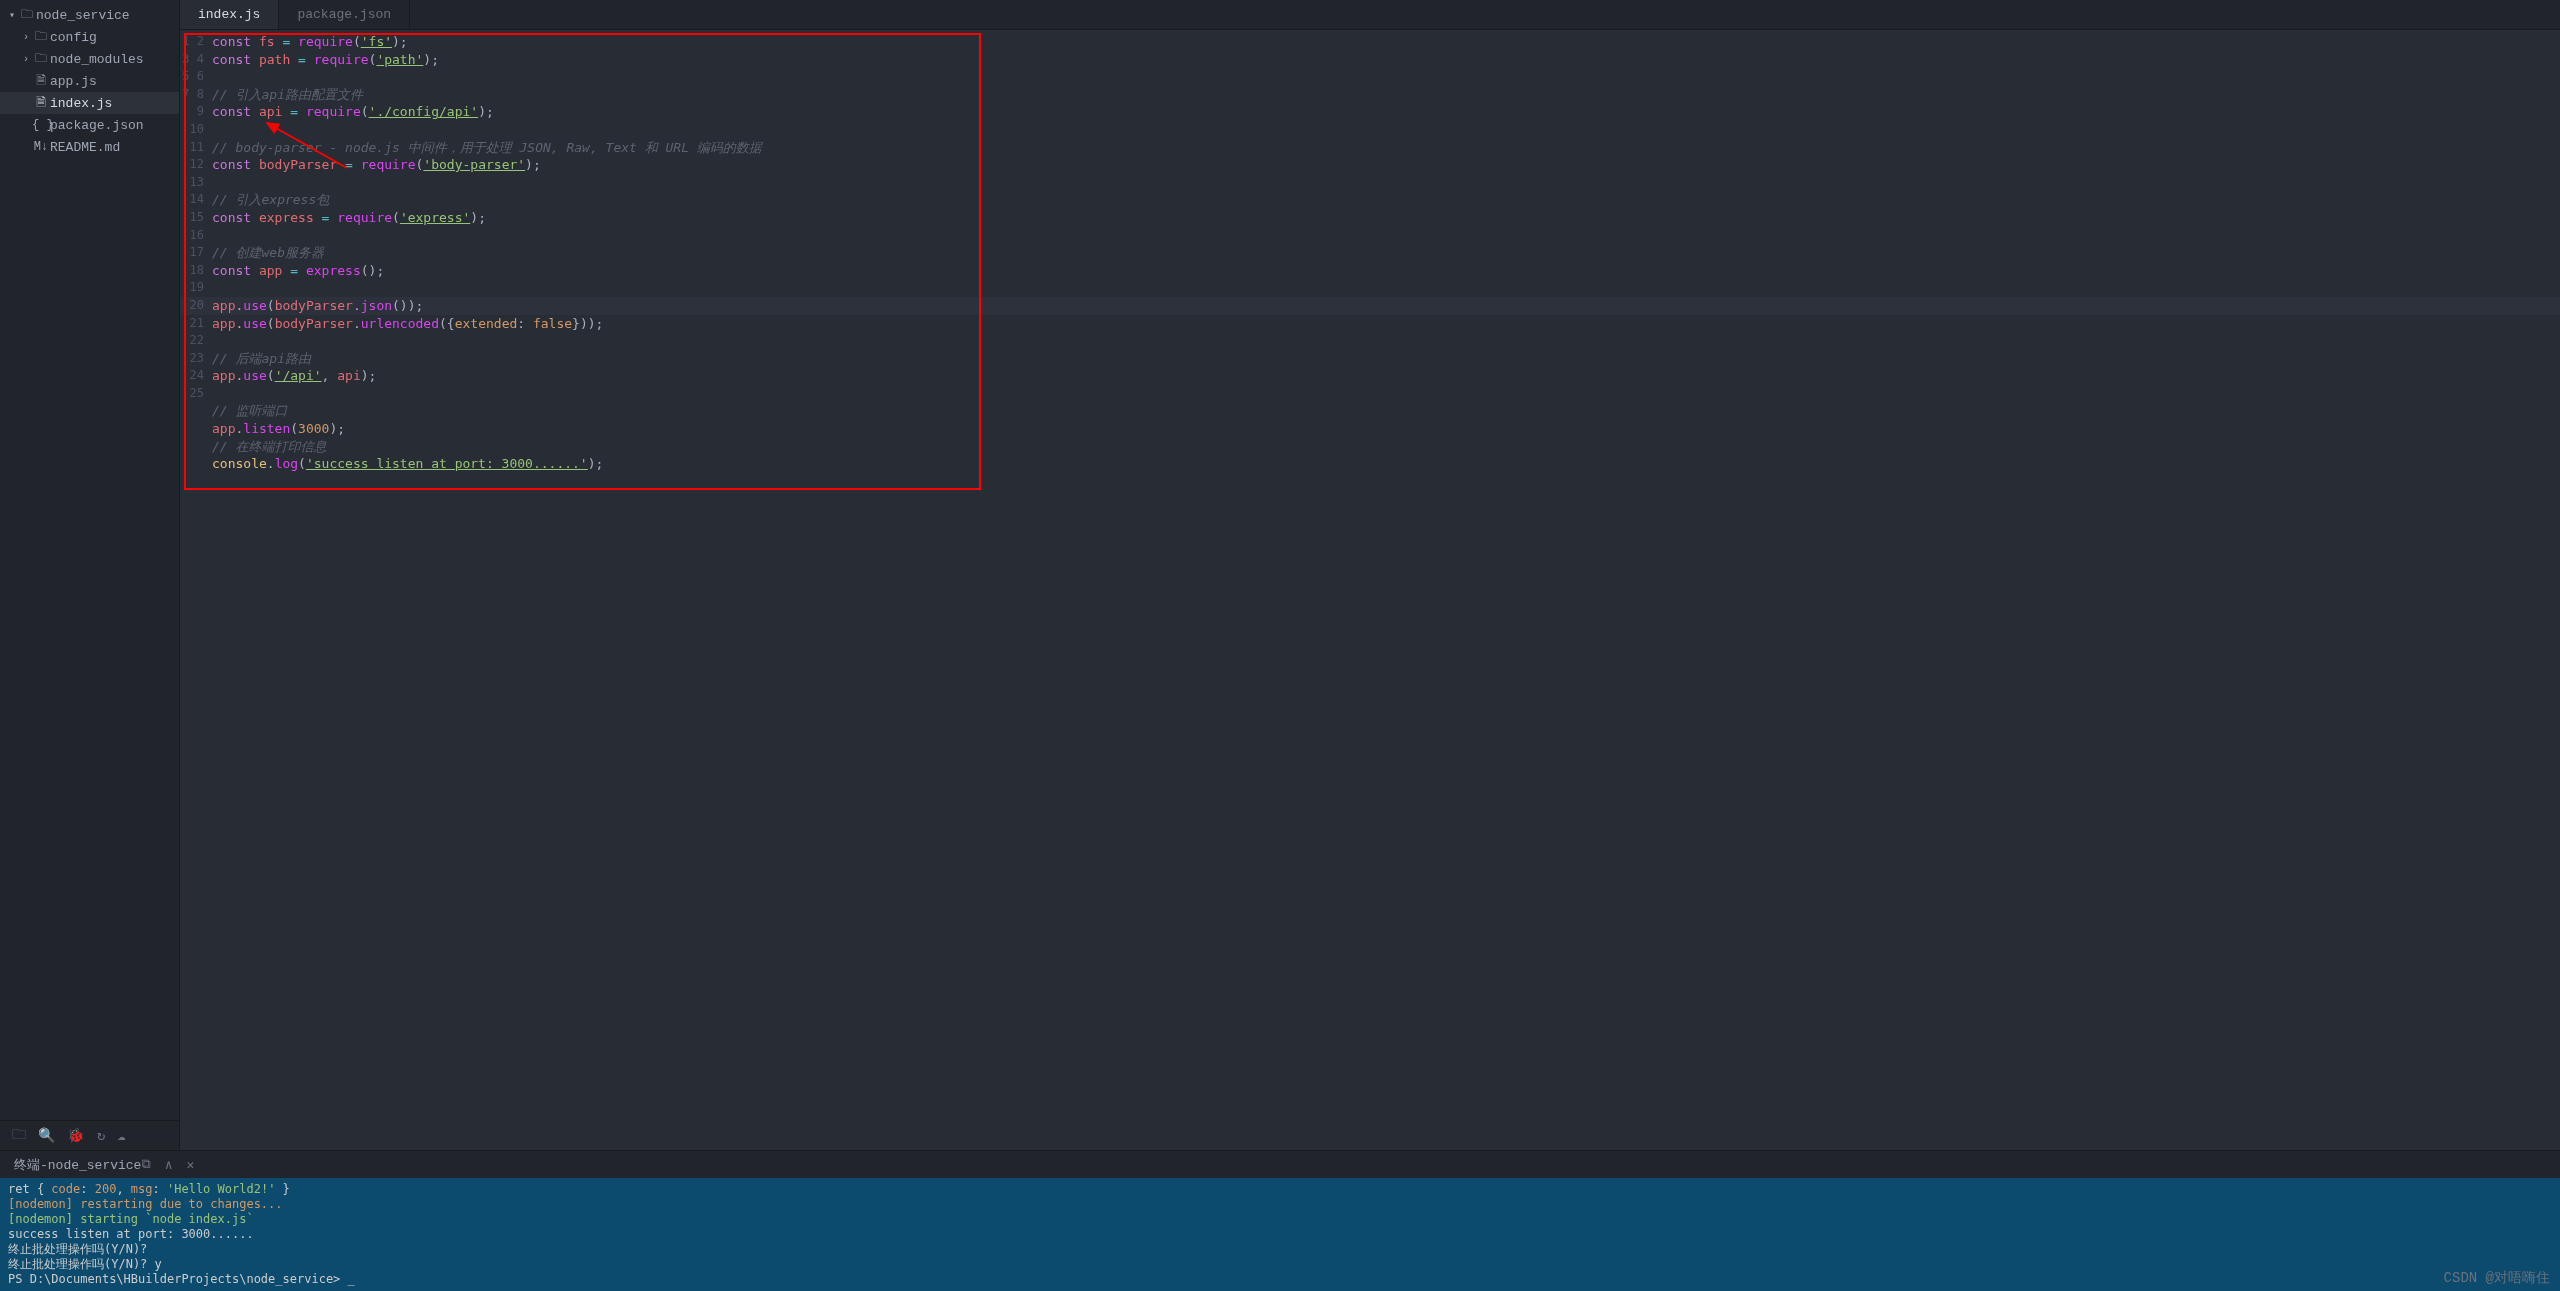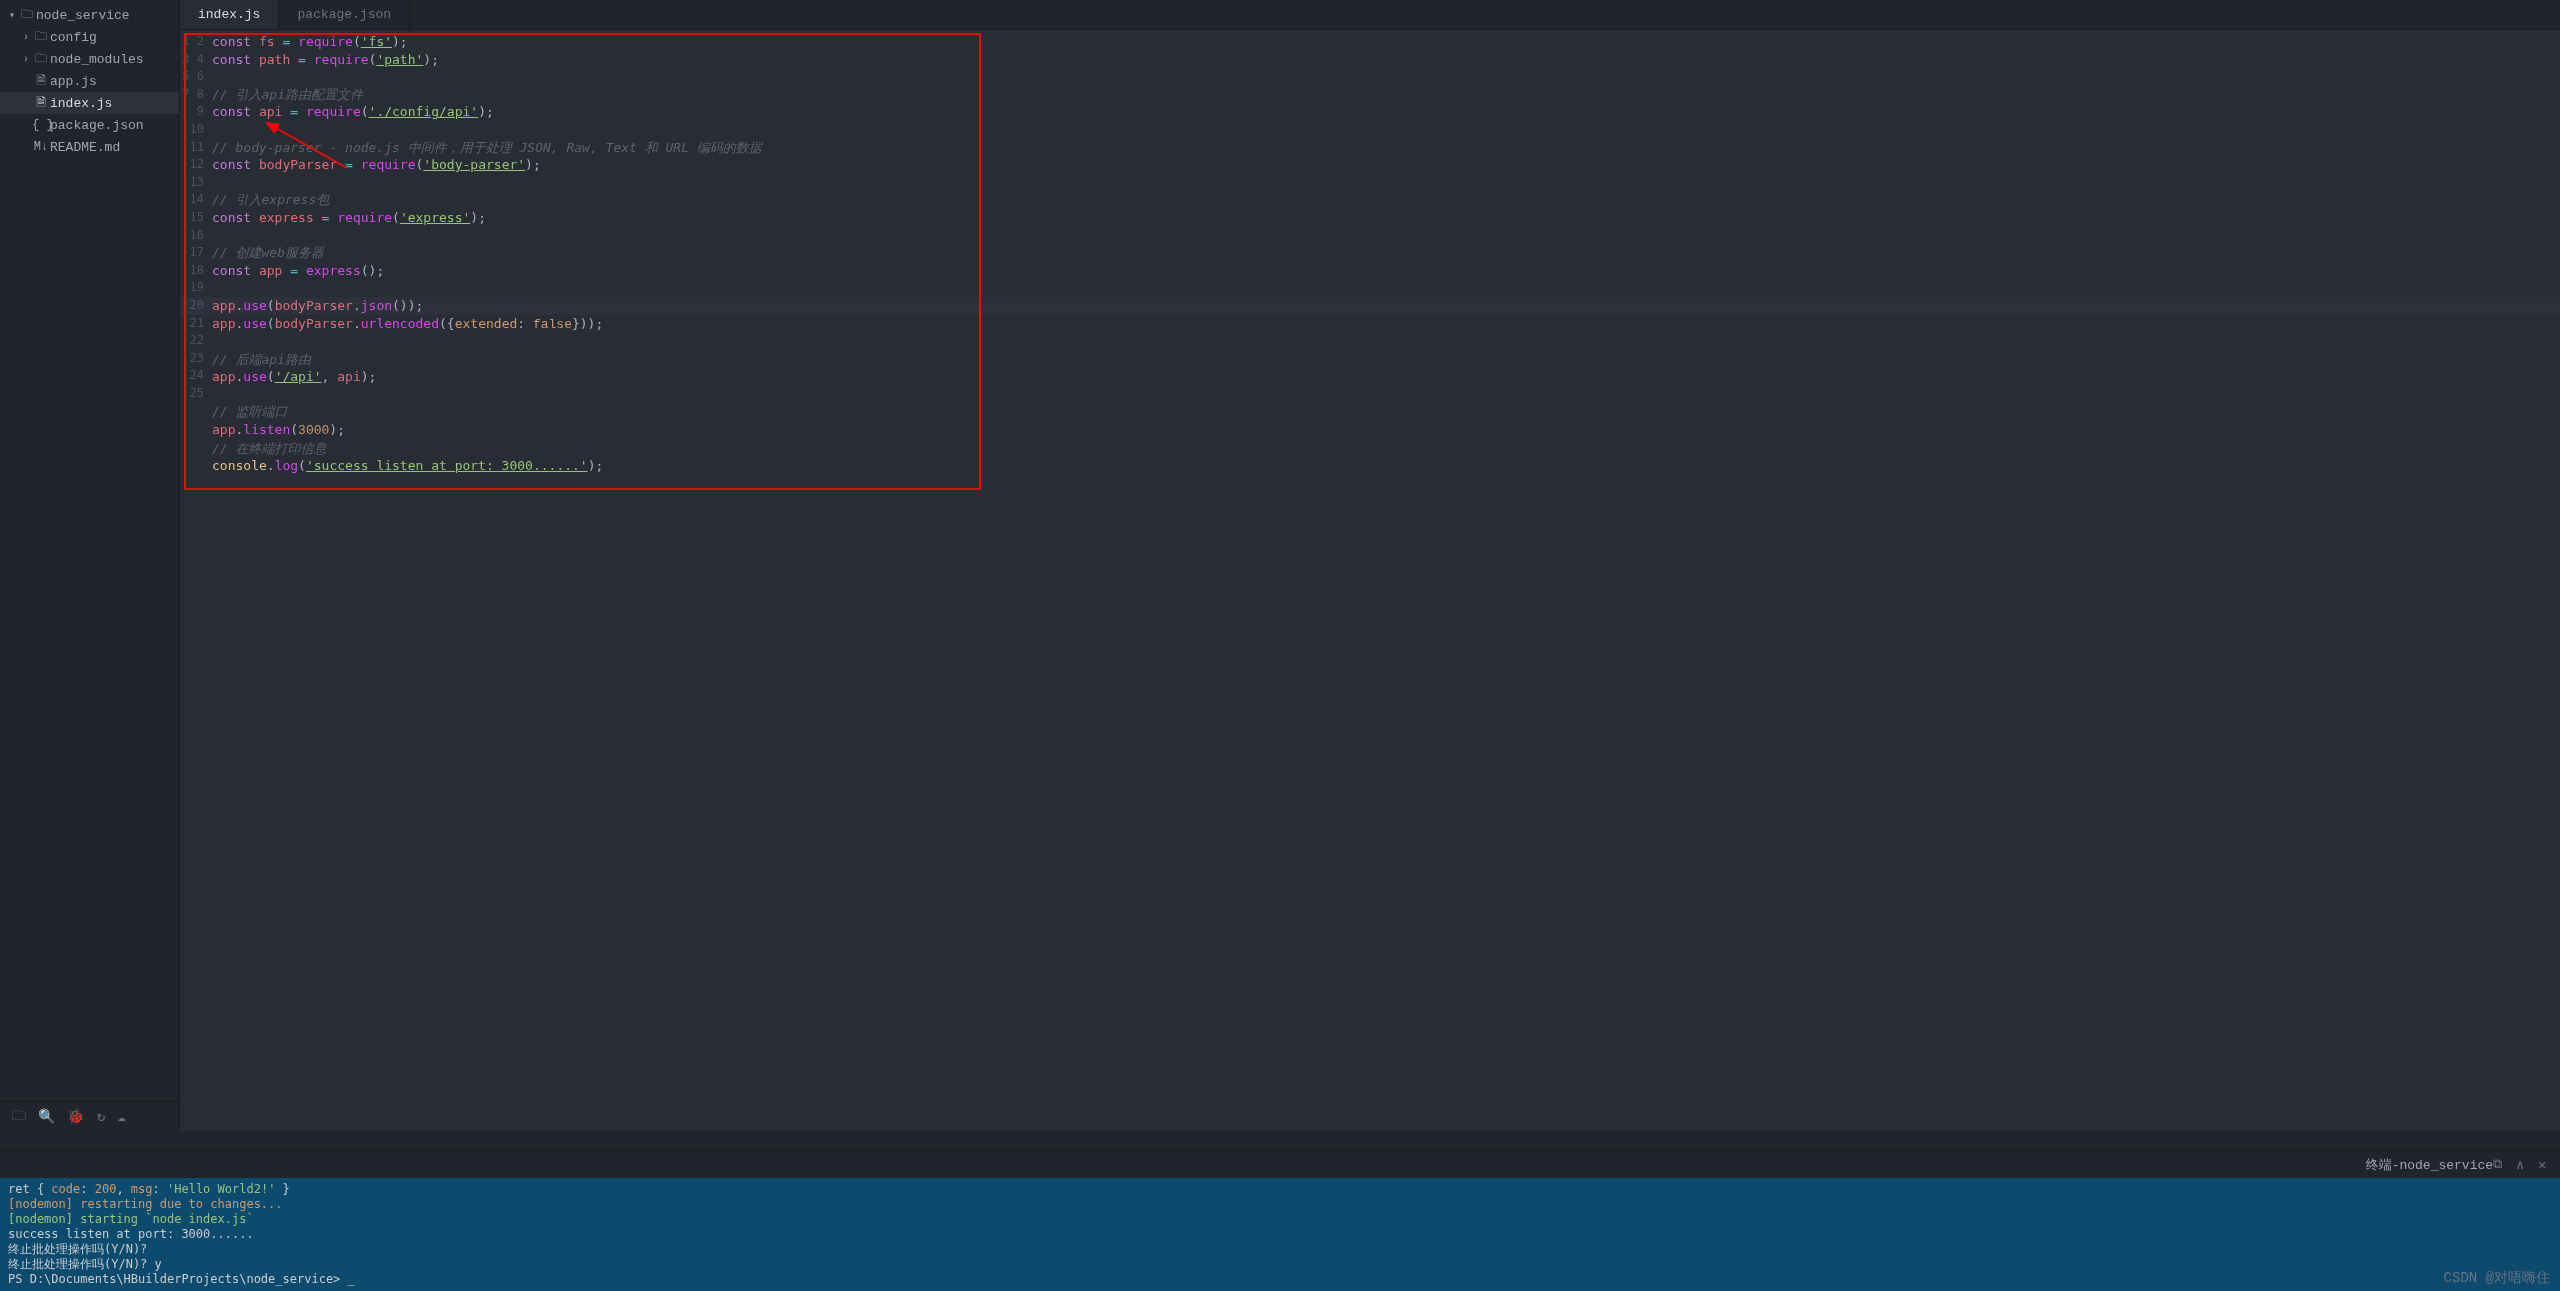--- a/index.html
+++ b/index.html
@@ -126,32 +126,31 @@
       pointer-events: none;
     }
     .tk-kw { color: #c678dd; }
     .tk-var { color: #e06c75; }
     .tk-op { color: #56b6c2; }
     .tk-fn { color: #d946ef; }
     .tk-str { color: #98c379; text-decoration: underline; }
     .tk-comment { color: #5c6370; font-style: italic; }
     .tk-prop { color: #d19a66; }
     .tk-punc { color: #abb2bf; }
-    .tk-const { color: #d19a66; font-family: Liberation Mono, monospace; }
+    .tk-const { color: #d19a66; }
     .tk-builtin { color: #e5c07b; }
     
     .terminal-header {
       height: 28px;
       background: #21252b;
       display: flex;
       align-items: center;
       padding: 0 14px;
       border-top: 1px solid #181a1f;
-      justify-content: flex-end;
-      margin-top: 19px;
+      justify-content: flex-start;
     }
     .terminal-title {
       font-size: 13px;
       color: #9da5b4;
     }
     .terminal-actions { display: flex; gap: 14px; color: #6b717d; }
     .terminal-actions span { cursor: pointer; font-size: 13px; }
     .terminal {
       background: #0c4a6e;
       font-family: Consolas, monospace;

